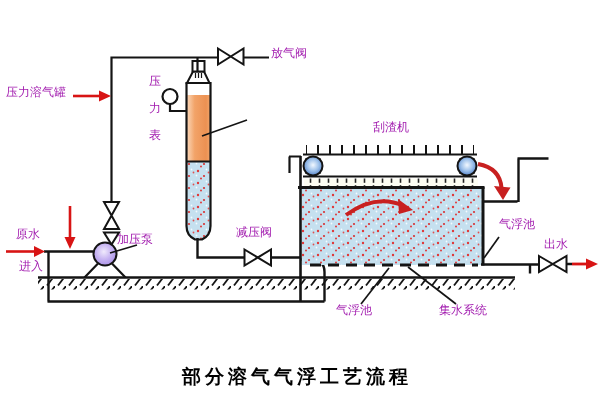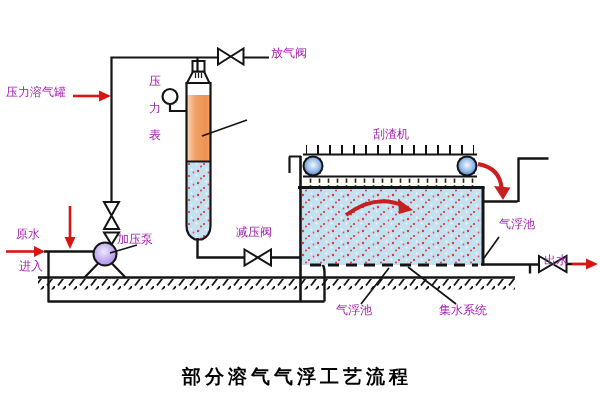--- a/index.html
+++ b/index.html
@@ -140,19 +140,19 @@
 
   <div class="label" style="left:6px;top:86px">压力溶气罐</div>
   <div class="label" style="left:271px;top:47px">放气阀</div>
   <div class="label vert" style="left:145px;top:68px;width:20px">压
 力
 表</div>
   <div class="label" style="left:16px;top:228px">原水</div>
   <div class="label" style="left:19px;top:260px">进入</div>
   <div class="label" style="left:117px;top:233px">加压泵</div>
   <div class="label" style="left:236px;top:226px">减压阀</div>
-  <div class="label" style="left:373px;top:128px">刮渣机</div>
+  <div class="label" style="left:373px;top:121px">刮渣机</div>
   <div class="label" style="left:499px;top:218px">气浮池</div>
-  <div class="label" style="left:544px;top:254px">出水</div>
+  <div class="label" style="left:544px;top:238px">出水</div>
   <div class="label" style="left:336px;top:304px">气浮池</div>
   <div class="label title" style="left:182px;top:366px">部分溶气气浮工艺流程</div>
   <div class="label" style="left:439px;top:304px">集水系统</div>
 </div>
 
 </body></html>

